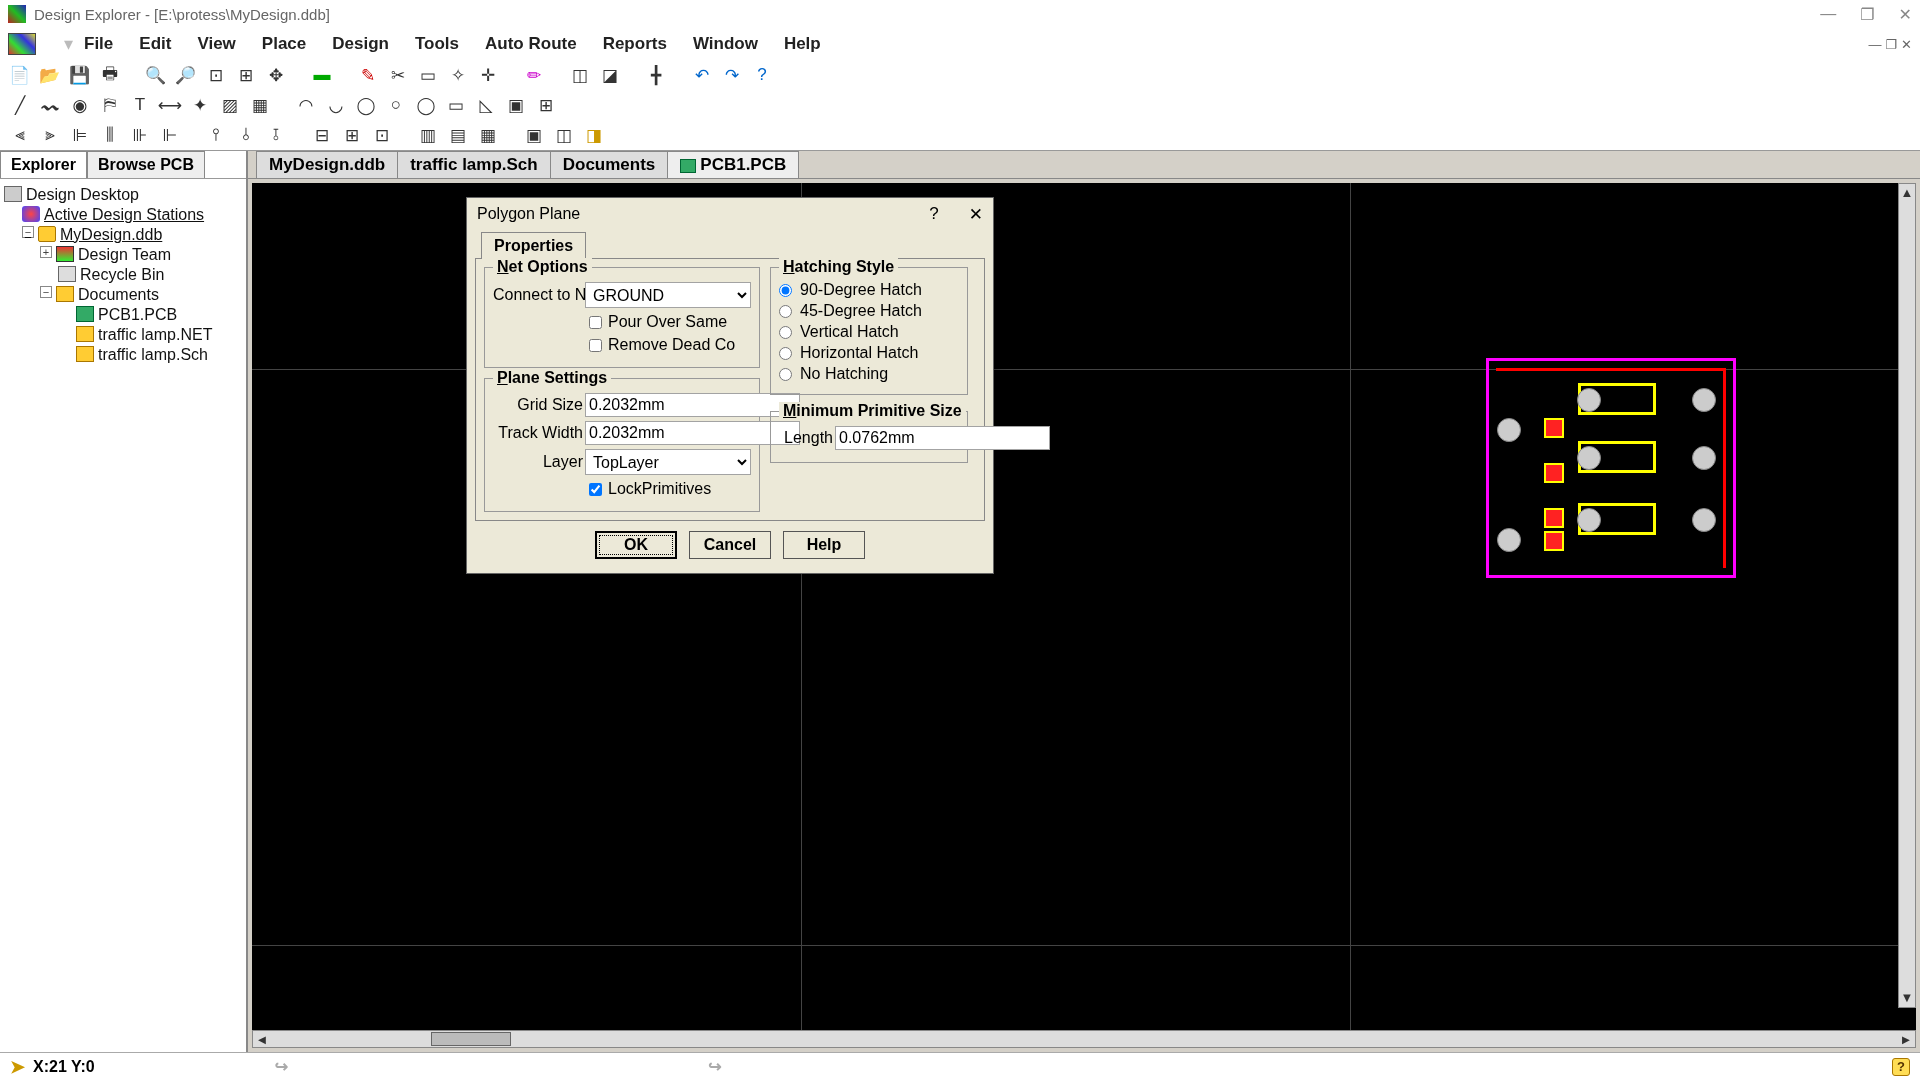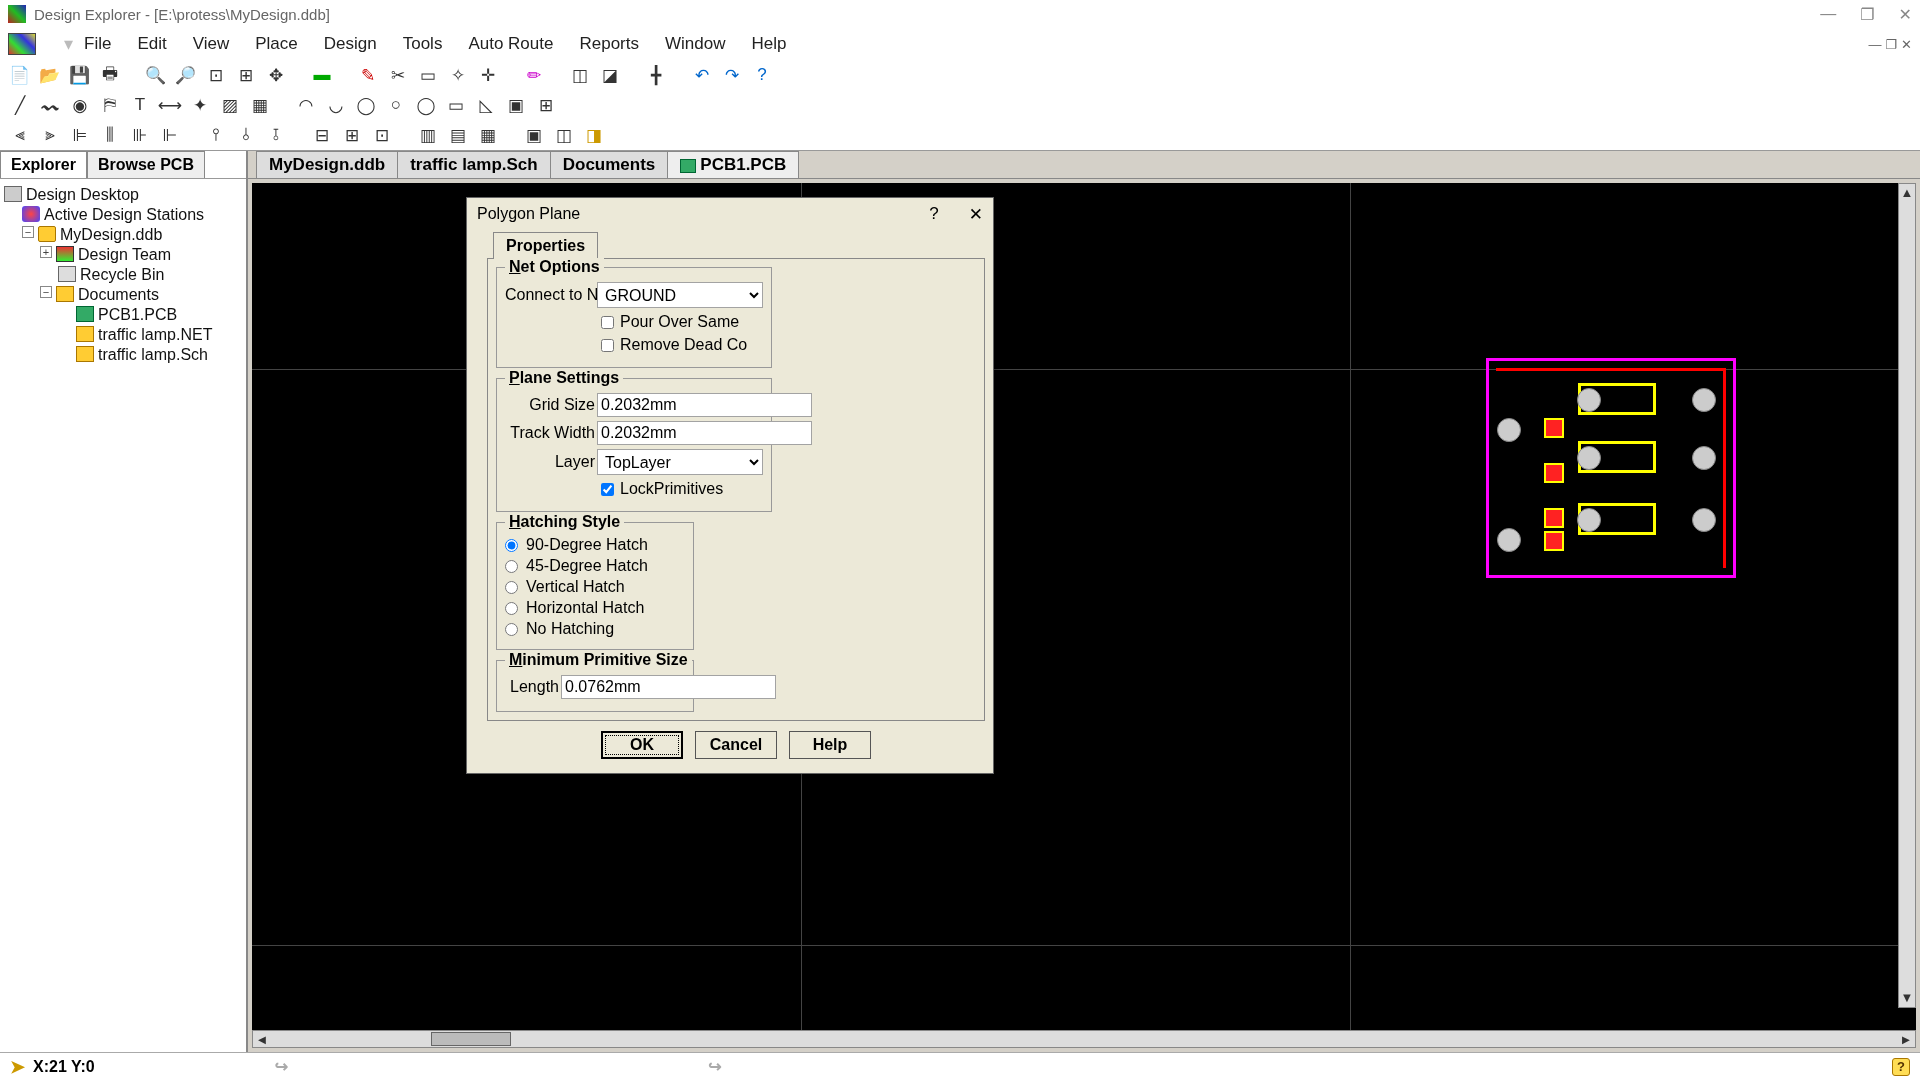--- a/index.html
+++ b/index.html
@@ -7,38 +7,38 @@
 
 
 .titlebar { height: 28px; background: #fff; display: flex; align-items: center; padding: 0 8px; font-size: 15px; color: #666; }
 .titlebar .app-icon { width: 18px; height: 18px; background: linear-gradient(45deg,#b22,#2b2,#22b); margin-right: 8px; }
 .titlebar-buttons { margin-left: auto; display: flex; gap: 24px; color: #888; font-size: 16px; }
 .titlebar-buttons span { cursor: pointer; }
 
 
 .app-row { height: 32px; display: flex; align-items: center; padding-left: 8px; background: #fff; }
 .app-row .big-icon { width: 28px; height: 22px; background: linear-gradient(45deg,#d33,#3d3,#33d,#dd3); border: 1px solid #444; margin-right: 28px; }
-.menubar { display: flex; gap: 26px; font-size: 17px; color: #222; }
+.menubar { display: flex; gap: 26px; font-size: 17px; color: #222; font-weight: bold; }
 .menubar span { cursor: pointer; }
 .mdi-buttons { margin-left: auto; display: flex; gap: 4px; padding-right: 8px; color: #666; font-size: 13px; }
 
 
 .toolbar { height: 30px; display: flex; align-items: center; padding: 0 8px; gap: 6px; background: #fff; border-bottom: 0; }
 .toolbar .tb-btn { width: 24px; height: 24px; display: inline-flex; align-items: center; justify-content: center; font-size: 17px; color: #333; cursor: pointer; }
 .toolbar .sep { width: 10px; }
 
 
 .main { display: flex; height: calc(100% - 28px - 32px - 30px - 30px - 30px - 28px); border-top: 1px solid #999; }
 .sidebar { width: 248px; border-right: 2px solid #888; background: #fff; display: flex; flex-direction: column; }
 .sidebar-tabs { display: flex; border-bottom: 1px solid #999; height: 28px; align-items: flex-end; }
 .sidebar-tab { padding: 4px 10px; font-size: 16px; font-weight: bold; border: 1px solid #888; border-bottom: none; background: #eee; cursor: pointer; position: relative; }
 .sidebar-tab.active { background: #fff; z-index: 1; }
 .tree { padding: 6px 4px; font-size: 16px; color: #111; overflow: auto; flex: 1; }
 .tree-item { display: flex; gap: 4px; padding: 1px 0; white-space: nowrap; cursor: pointer; }
-.tree-indent-1 { padding-left: 18px; }
+.tree-indent-1 { padding-left: 18px; text-decoration: underline; }
 .tree-indent-2 { padding-left: 36px; }
 .tree-indent-3 { padding-left: 54px; }
 .tree-exp { width: 12px; height: 12px; border: 1px solid #888; display: inline-flex; align-items: center; justify-content: center; font-size: 11px; line-height: 1; color: #444; background: #fff; }
 .tree-icon { width: 18px; height: 16px; display: inline-block; }
 .ico-desktop { background: #ccc; border: 1px solid #666; }
 .ico-stations { background: radial-gradient(circle,#f44,#44f); border-radius: 3px; }
 .ico-db { background: #fc3; border: 1px solid #a70; border-radius: 2px; }
 .ico-team { background: linear-gradient(#e33,#3e3); border: 1px solid #333; }
 .ico-bin { background: #ddd; border: 1px solid #666; }
 .ico-folder { background: #fc3; border: 1px solid #a70; }
@@ -67,28 +67,28 @@
 .pcb-trace { position: absolute; background: #f00; }
 .pcb-pad-round { position: absolute; width: 24px; height: 24px; border-radius: 50%; background: #ccc; border: 1px solid #888; }
 .pcb-pad-sq { position: absolute; width: 20px; height: 20px; background: #f22; border: 2px solid #ff0; }
 .pcb-comp { position: absolute; border: 3px solid #ff0; }
 
 
 .dialog { position: absolute; left: 466px; top: 197px; width: 528px; background: #ece9d8; border: 1px solid #666; box-shadow: 3px 3px 8px rgba(0,0,0,.3); }
 .dlg-title { height: 32px; display: flex; align-items: center; padding: 0 10px; font-size: 16px; background: #ece9d8; }
 .dlg-title .dlg-btns { margin-left: auto; display: flex; gap: 30px; font-size: 17px; }
 .dlg-title .dlg-btns span { cursor: pointer; }
-.dlg-body { padding: 2px 8px 10px; margin-left: 12px; }
+.dlg-body { padding: 2px 8px 10px; }
 .dlg-tab { display: inline-block; padding: 4px 12px; border: 1px solid #888; border-bottom: none; background: #ece9d8; font-weight: bold; font-size: 16px; margin-left: 6px; }
 .dlg-panel { border: 1px solid #888; background: #ece9d8; padding: 8px; margin-top: -1px; display: flex; gap: 10px; flex-wrap: wrap; }
 .fieldset { border: 1px solid #999; padding: 10px 8px 8px; position: relative; }
 .fieldset .legend { position: absolute; top: -10px; left: 8px; background: #ece9d8; padding: 0 4px; font-size: 16px; font-weight: bold; }
 .fieldset .legend u { text-decoration: underline; }
 .col-left { width: 276px; display: flex; flex-direction: column; gap: 10px; }
-.col-right { width: 198px; display: flex; flex-direction: column; gap: 10px; }
+.col-right { width: 198px; display: flex; flex-direction: column; gap: 16px; }
 .form-row { display: flex; align-items: center; margin: 4px 0; font-size: 16px; }
 .form-row label { flex: 0 0 92px; text-align: right; padding-right: 2px; white-space: nowrap; overflow: hidden; }
 .form-row select, .form-row input[type=text] { flex: 1; font-size: 16px; border: 1px solid #a3a3a3; background: #fff; height: 24px; padding: 0 3px; font-family: inherit;}
 .form-row select { height: 26px; }
 .check-row { display: flex; align-items: center; gap: 6px; margin: 5px 0 5px 96px; font-size: 16px; white-space: nowrap; overflow: hidden; }
 .radio-row { display: flex; align-items: center; gap: 8px; margin: 3px 0; font-size: 16px; white-space: nowrap; }
 .dlg-buttons { display: flex; justify-content: center; gap: 12px; padding: 10px 8px 4px; }
 .dlg-buttons button { width: 82px; height: 28px; font-size: 16px; font-weight: bold; border: 1px solid #555; background: #ece9d8; cursor: pointer; }
 .dlg-buttons button.default { border: 2px solid #000; outline: 1px dotted #000; outline-offset: -5px;}
 

